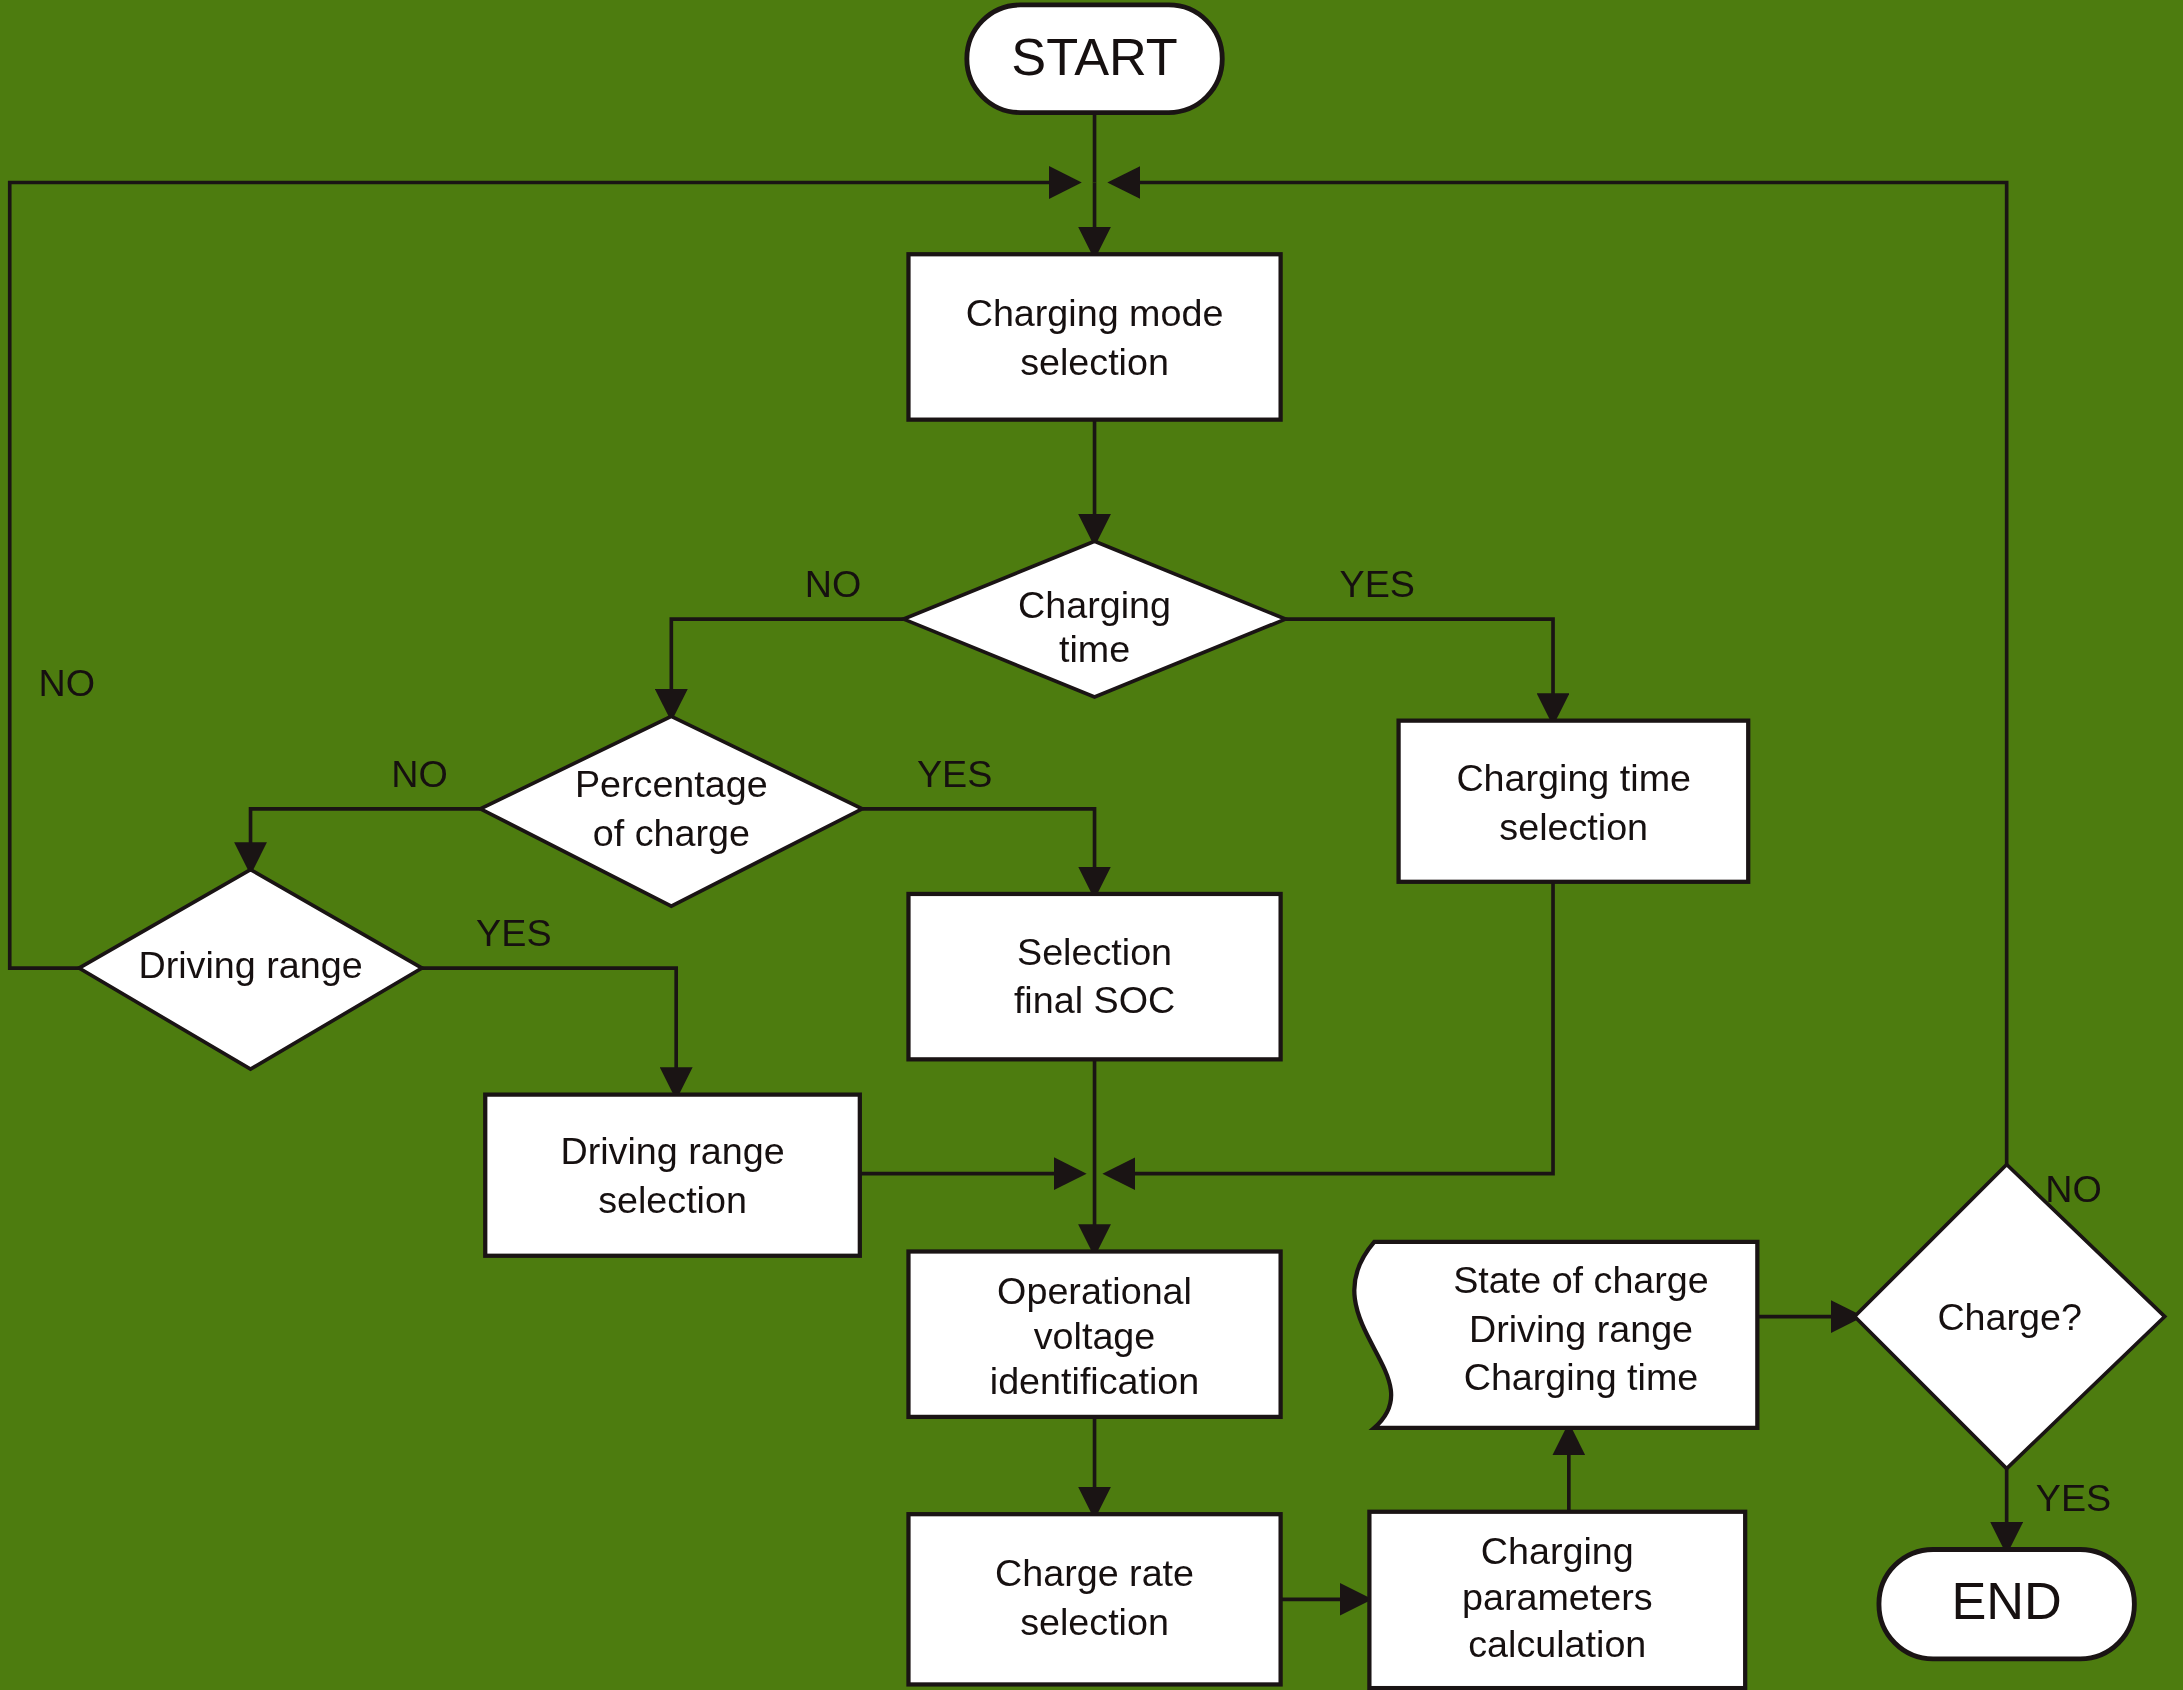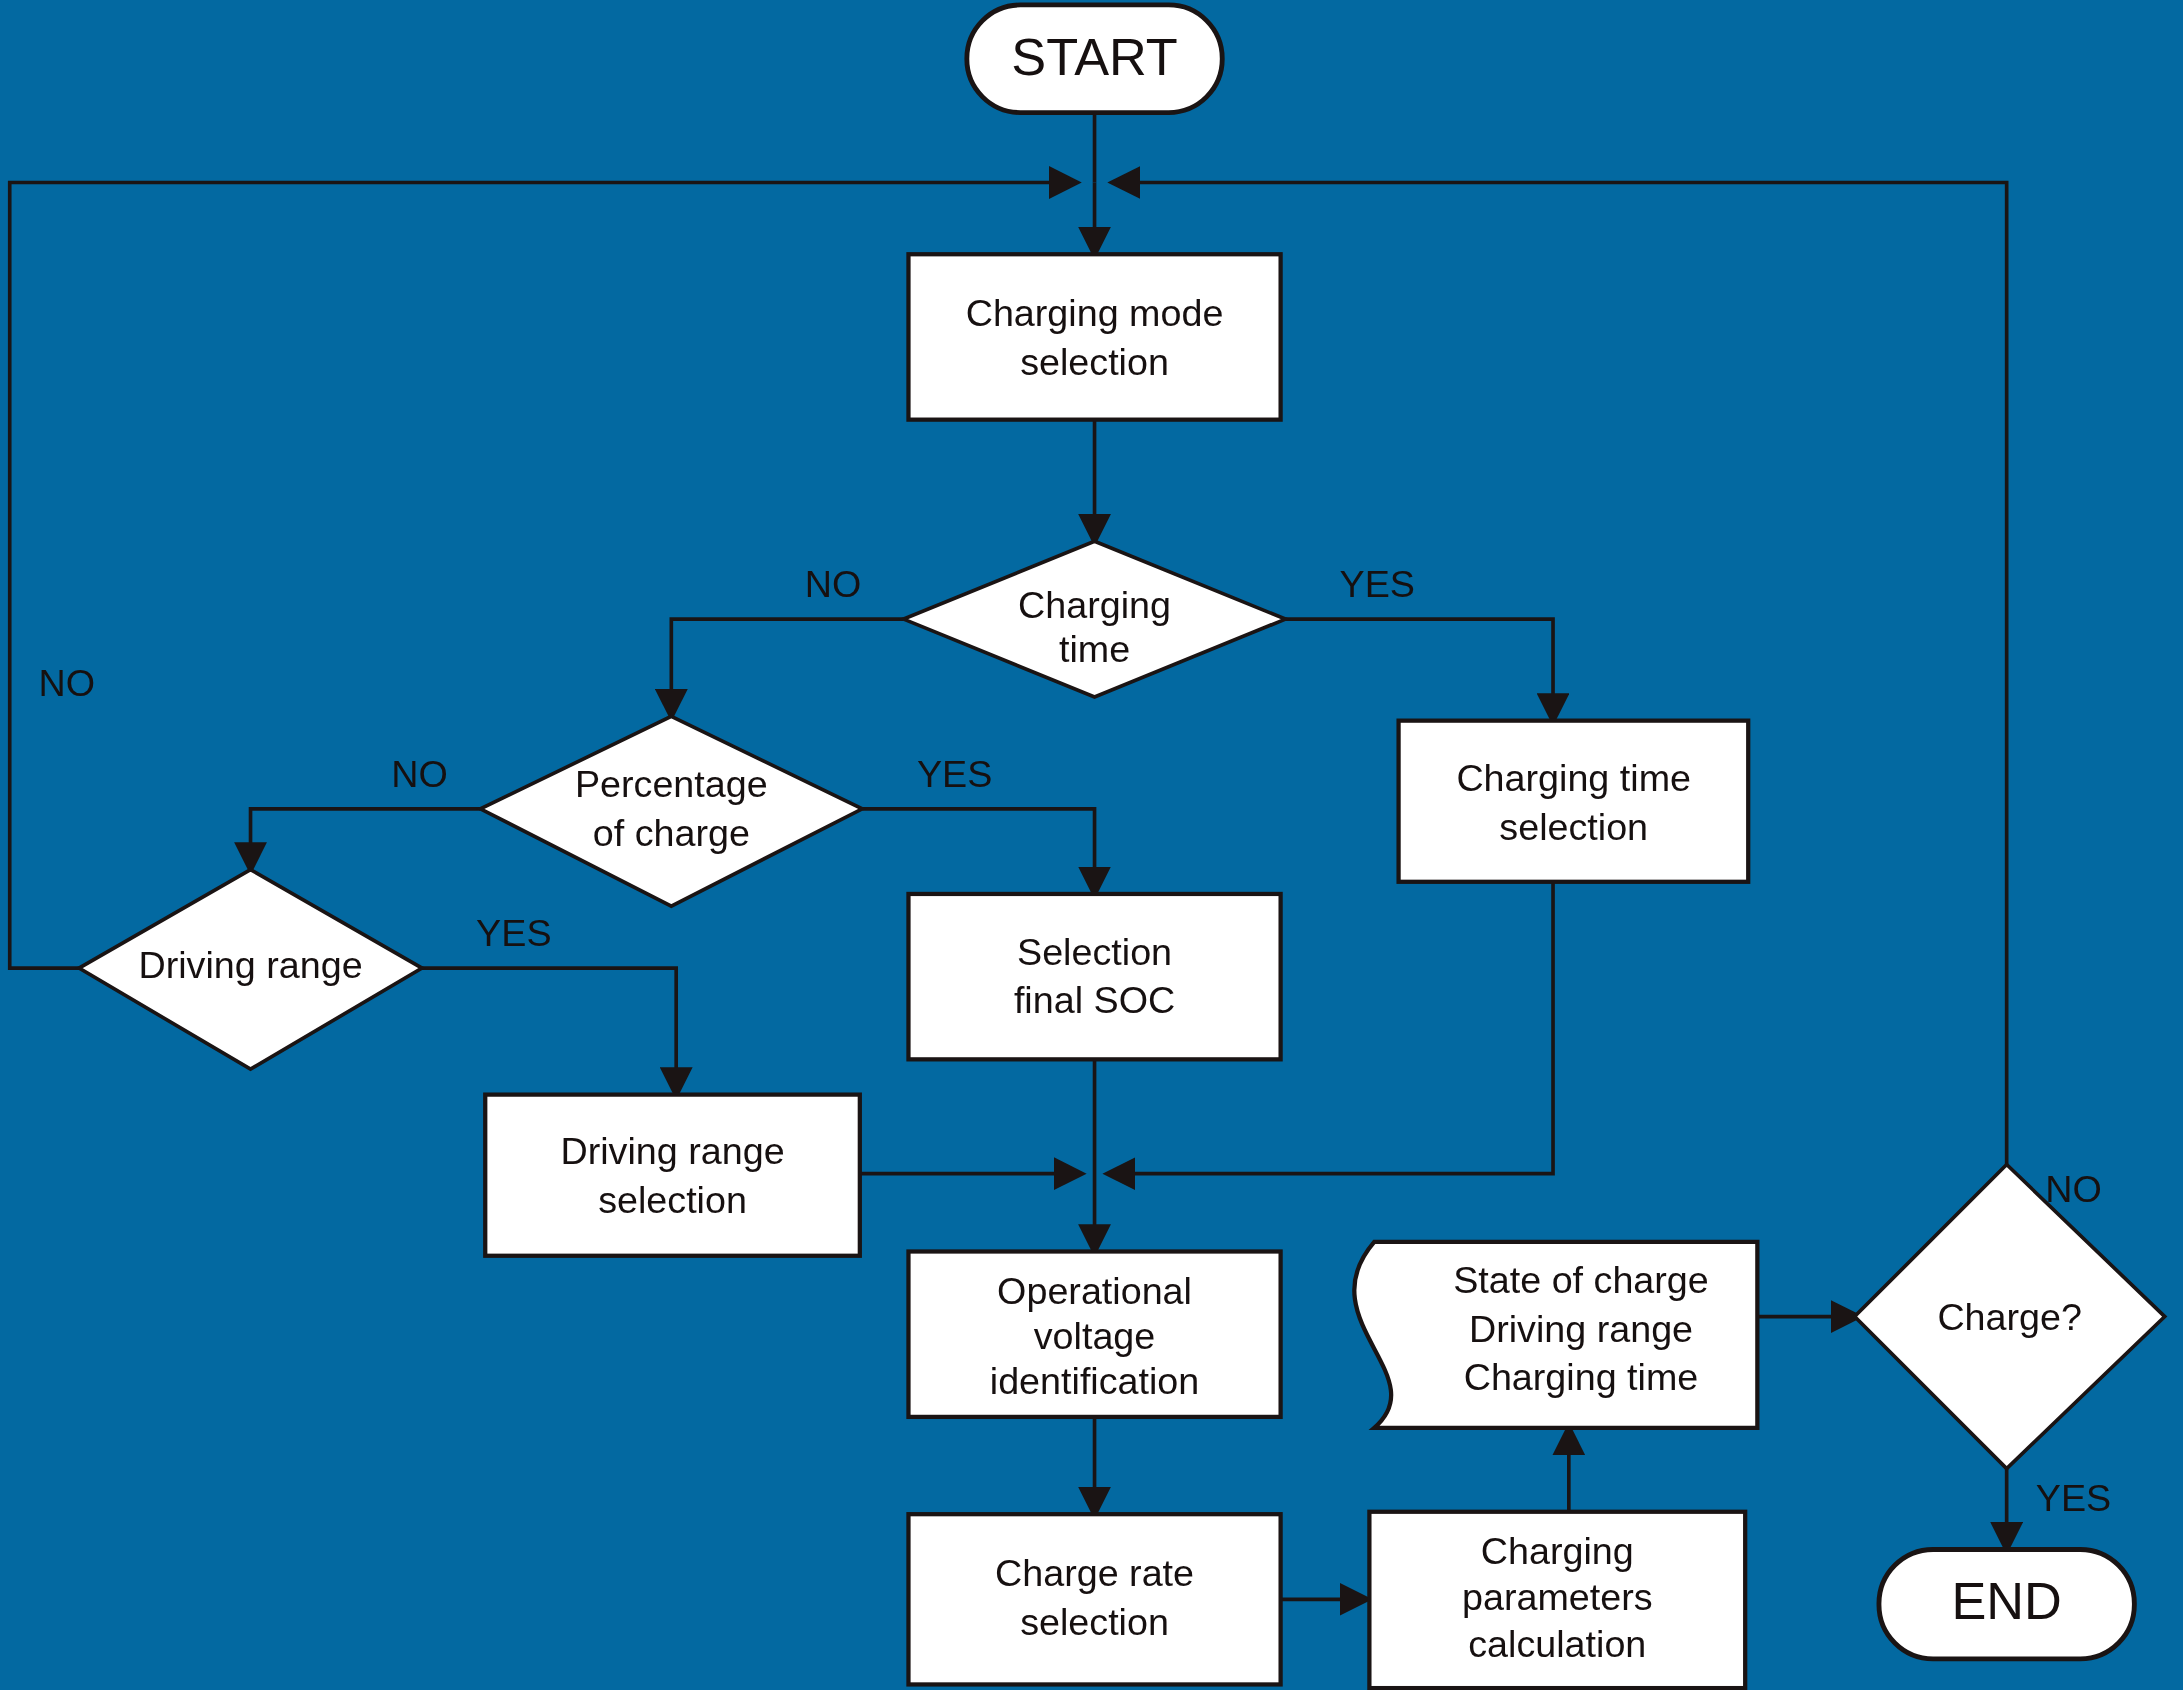--- a/index.html
+++ b/index.html
@@ -10,21 +10,21 @@
   body {
     width: 2183px;
     height: 1690px;
     font-family: "Liberation Sans", sans-serif;
     overflow: hidden;
   }
   #flowchart-root {
     position: relative;
     width: 2183px;
     height: 1690px;
-    background: #0369a1;
+    background: #4d7c0f;
     text-align: right;
   }
   svg.fc {
     display: block;
     width: 2183px;
     height: 1690px;
   }
   .shape-stroke {
     stroke: #1a1414;
     fill: #ffffff;

